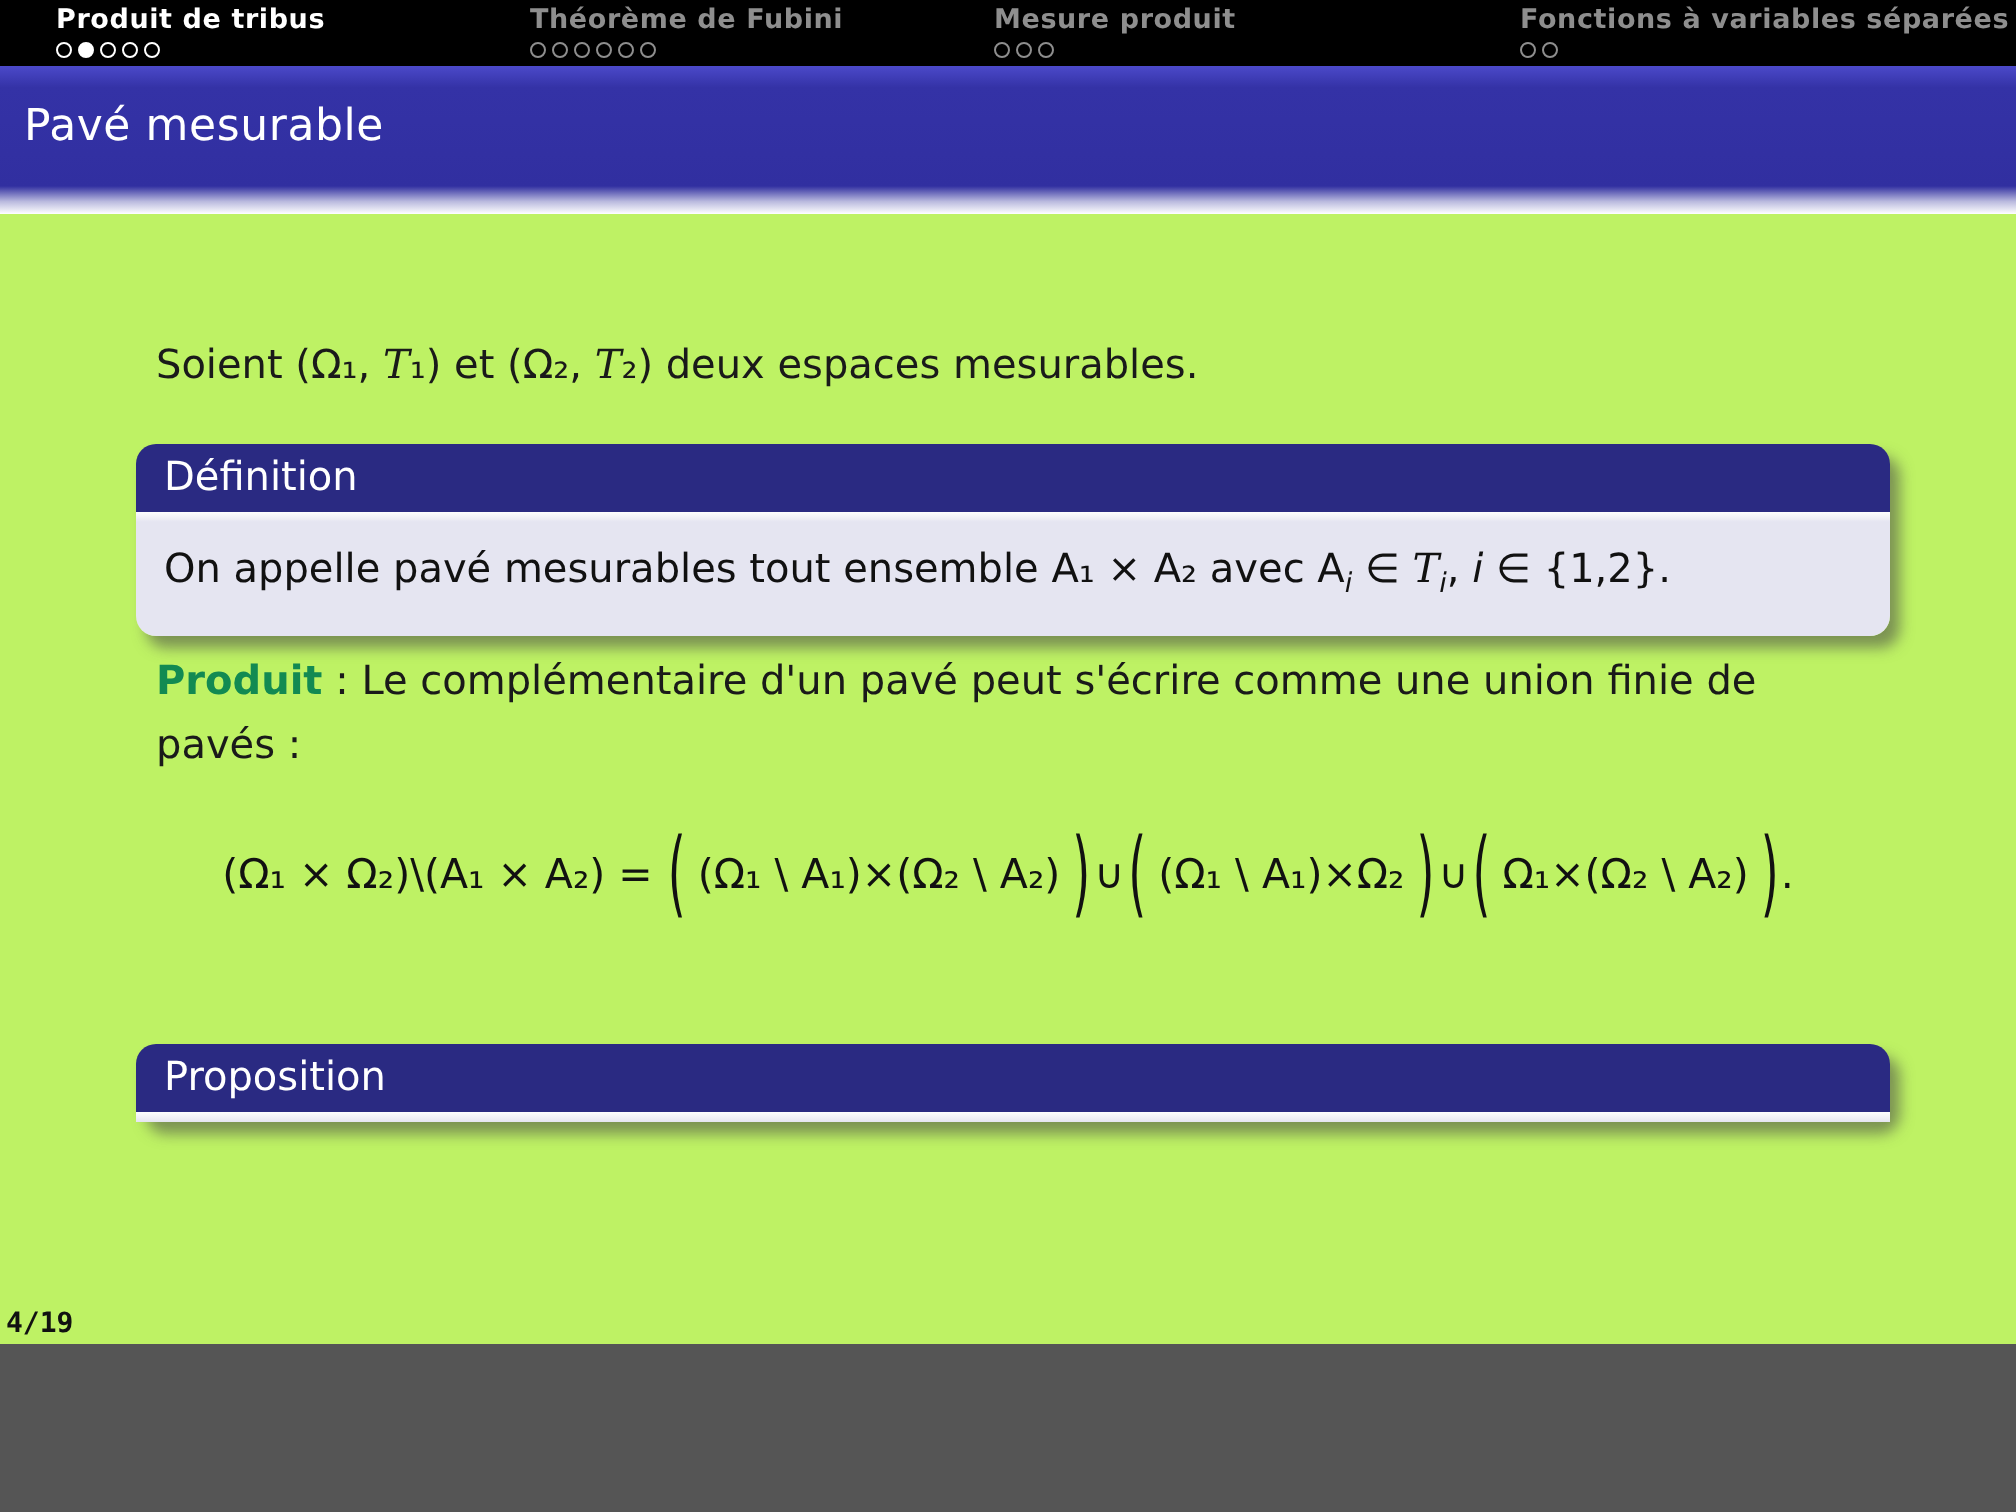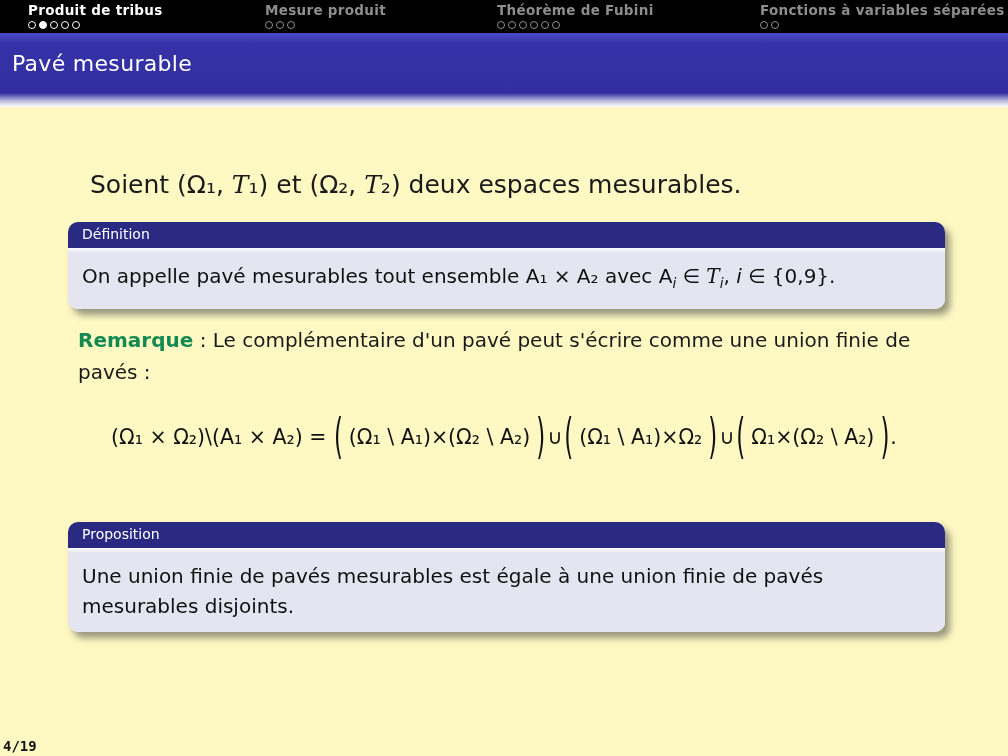--- a/index.html
+++ b/index.html
@@ -1,17 +1,17 @@
 <!DOCTYPE html>
 <html><head>
 <meta charset="utf-8">
 <style>
   html,body{margin:0;padding:0;background:#555;}
   .slide{
-    position:relative; width:1008px; height:756px; background:#fef9c3;
+    position:relative; width:1008px; height:672px; background:#bef264;
     overflow:hidden; font-family:"DejaVu Sans", sans-serif; color:#1a1a1a;
   }
   
   .navbar{position:absolute; left:0; top:0; width:1008px; height:33px; background:#000;}
   .nav-section{position:absolute; top:2px; white-space:nowrap;}
   .nav-section:nth-child(1){left:28px;}
   .nav-section:nth-child(2){left:265px;}
   .nav-section:nth-child(3){left:497px;}
   .nav-section:nth-child(4){left:760px;}
   .nav-label{font-size:13.5px; font-weight:bold; color:#8e8e8e; letter-spacing:.3px;}
@@ -25,32 +25,32 @@
     position:absolute; left:0; top:33px; width:1008px; height:60px;
     background:linear-gradient(to bottom,#4b49c9 0%,#3432a6 18%,#312fa0 100%);
     display:flex; align-items:center;
   }
   .frametitle-bar span{color:#ffffff; font-size:22px; padding-left:12px; letter-spacing:.3px;}
   .frametitle-fade{
     position:absolute; left:0; top:93px; width:1008px; height:14px;
     background:linear-gradient(to bottom,#312fa0 0%,#b9b9de 55%,#ffffff 100%);
   }
   
-  .intro{position:absolute; left:90px; top:170px; font-size:25px; white-space:nowrap;}
+  .intro{position:absolute; left:78px; top:170px; font-size:20px; white-space:nowrap;}
   .remark{position:absolute; left:78px; top:324px; width:850px; font-size:20px; line-height:32px;}
   .remark-label{color:#128a52; font-weight:bold;}
   .cal{font-family:"DejaVu Serif", serif; font-style:italic;}
   .it{font-style:italic;}
   .subit{font-size:0.68em; font-style:italic; vertical-align:sub;}
   
   .block{position:absolute; left:68px; width:877px; border-radius:10px;
          box-shadow:5px 6px 7px rgba(70,70,70,0.55);}
   .def-block{top:222px;}
   .prop-block{top:522px;}
-  .block-title{background:#2a2a82; color:#ffffff; font-size:14px;
+  .block-title{background:#2a2a82; color:#ffffff; font-size:20px;
                padding:4px 14px 6px; border-radius:10px 10px 0 0;}
   .block-shine{height:5px; background:linear-gradient(to bottom,#fdfdfe,#e5e5f1);}
   .block-body{background:#e5e5f1; color:#111; font-size:20px; line-height:30px;
               padding:8px 14px 11px; border-radius:0 0 10px 10px;}
   
   .formula{
     position:absolute; left:24px; top:400px; width:960px; height:74px;
     font-size:20.5px; text-align:center; white-space:nowrap; line-height:74px; color:#111;
   }
   .bigp{display:inline-block; transform:scaleY(2.05); transform-origin:50% 54%;
@@ -71,33 +71,33 @@
         <div class="nav-label">Produit de tribus</div>
         <div class="nav-dots">
           <span class="dot"></span>
           <span class="dot filled"></span>
           <span class="dot"></span>
           <span class="dot"></span>
           <span class="dot"></span>
         </div>
       </div>
       <div class="nav-section">
-        <div class="nav-label">Mesure produit</div>
+        <div class="nav-label">Théorème de Fubini</div>
         <div class="nav-dots">
+          <span class="dot"></span>
+          <span class="dot"></span>
+          <span class="dot"></span>
           <span class="dot"></span>
           <span class="dot"></span>
           <span class="dot"></span>
         </div>
       </div>
       <div class="nav-section">
-        <div class="nav-label">Théorème de Fubini</div>
+        <div class="nav-label">Mesure produit</div>
         <div class="nav-dots">
-          <span class="dot"></span>
-          <span class="dot"></span>
-          <span class="dot"></span>
           <span class="dot"></span>
           <span class="dot"></span>
           <span class="dot"></span>
         </div>
       </div>
       <div class="nav-section">
         <div class="nav-label">Fonctions à variables séparées</div>
         <div class="nav-dots">
           <span class="dot"></span>
           <span class="dot"></span>
@@ -108,28 +108,27 @@
   <div class="frametitle-bar">
     <span>Pavé mesurable</span>
   </div>
   <div class="frametitle-fade"></div>
 
   <div class="intro"><span>Soient (Ω₁, </span><span class="cal">T</span><span>₁) et (Ω₂, </span><span class="cal">T</span><span>₂) deux espaces mesurables.</span></div>
 
   <div class="block def-block">
     <div class="block-title">Définition</div>
     <div class="block-shine"></div>
-    <div class="block-body"><span>On appelle pavé mesurables tout ensemble A₁ × A₂ avec A</span><span class="subit">i</span><span> ∈ </span><span class="cal">T</span><span class="subit">i</span><span>, </span><span class="it">i</span><span> ∈ {0,9}.</span></div>
+    <div class="block-body"><span>On appelle pavé mesurables tout ensemble A₁ × A₂ avec A</span><span class="subit">i</span><span> ∈ </span><span class="cal">T</span><span class="subit">i</span><span>, </span><span class="it">i</span><span> ∈ {1,2}.</span></div>
   </div>
 
-  <div class="remark"><span class="remark-label">Remarque</span><span> : Le complémentaire d'un pavé peut s'écrire comme une union finie de pavés :</span></div>
+  <div class="remark"><span class="remark-label">Produit</span><span> : Le complémentaire d'un pavé peut s'écrire comme une union finie de pavés :</span></div>
 
   <div class="formula"><span>(Ω₁ × Ω₂)\(A₁ × A₂) = </span><span class="bigp">(</span><span class="grp">(Ω₁ \ A₁)×(Ω₂ \ A₂)</span><span class="bigp">)</span><span class="cup">∪</span><span class="bigp">(</span><span class="grp">(Ω₁ \ A₁)×Ω₂</span><span class="bigp">)</span><span class="cup">∪</span><span class="bigp">(</span><span class="grp">Ω₁×(Ω₂ \ A₂)</span><span class="bigp">)</span><span>.</span></div>
 
   <div class="block prop-block">
     <div class="block-title">Proposition</div>
     <div class="block-shine"></div>
-    <div class="block-body">Une union finie de pavés mesurables est égale à une union finie de pavés mesurables disjoints.</div>
   </div>
 
   <div class="footer">4/19</div>
 
 </div>
 
 </body></html>

